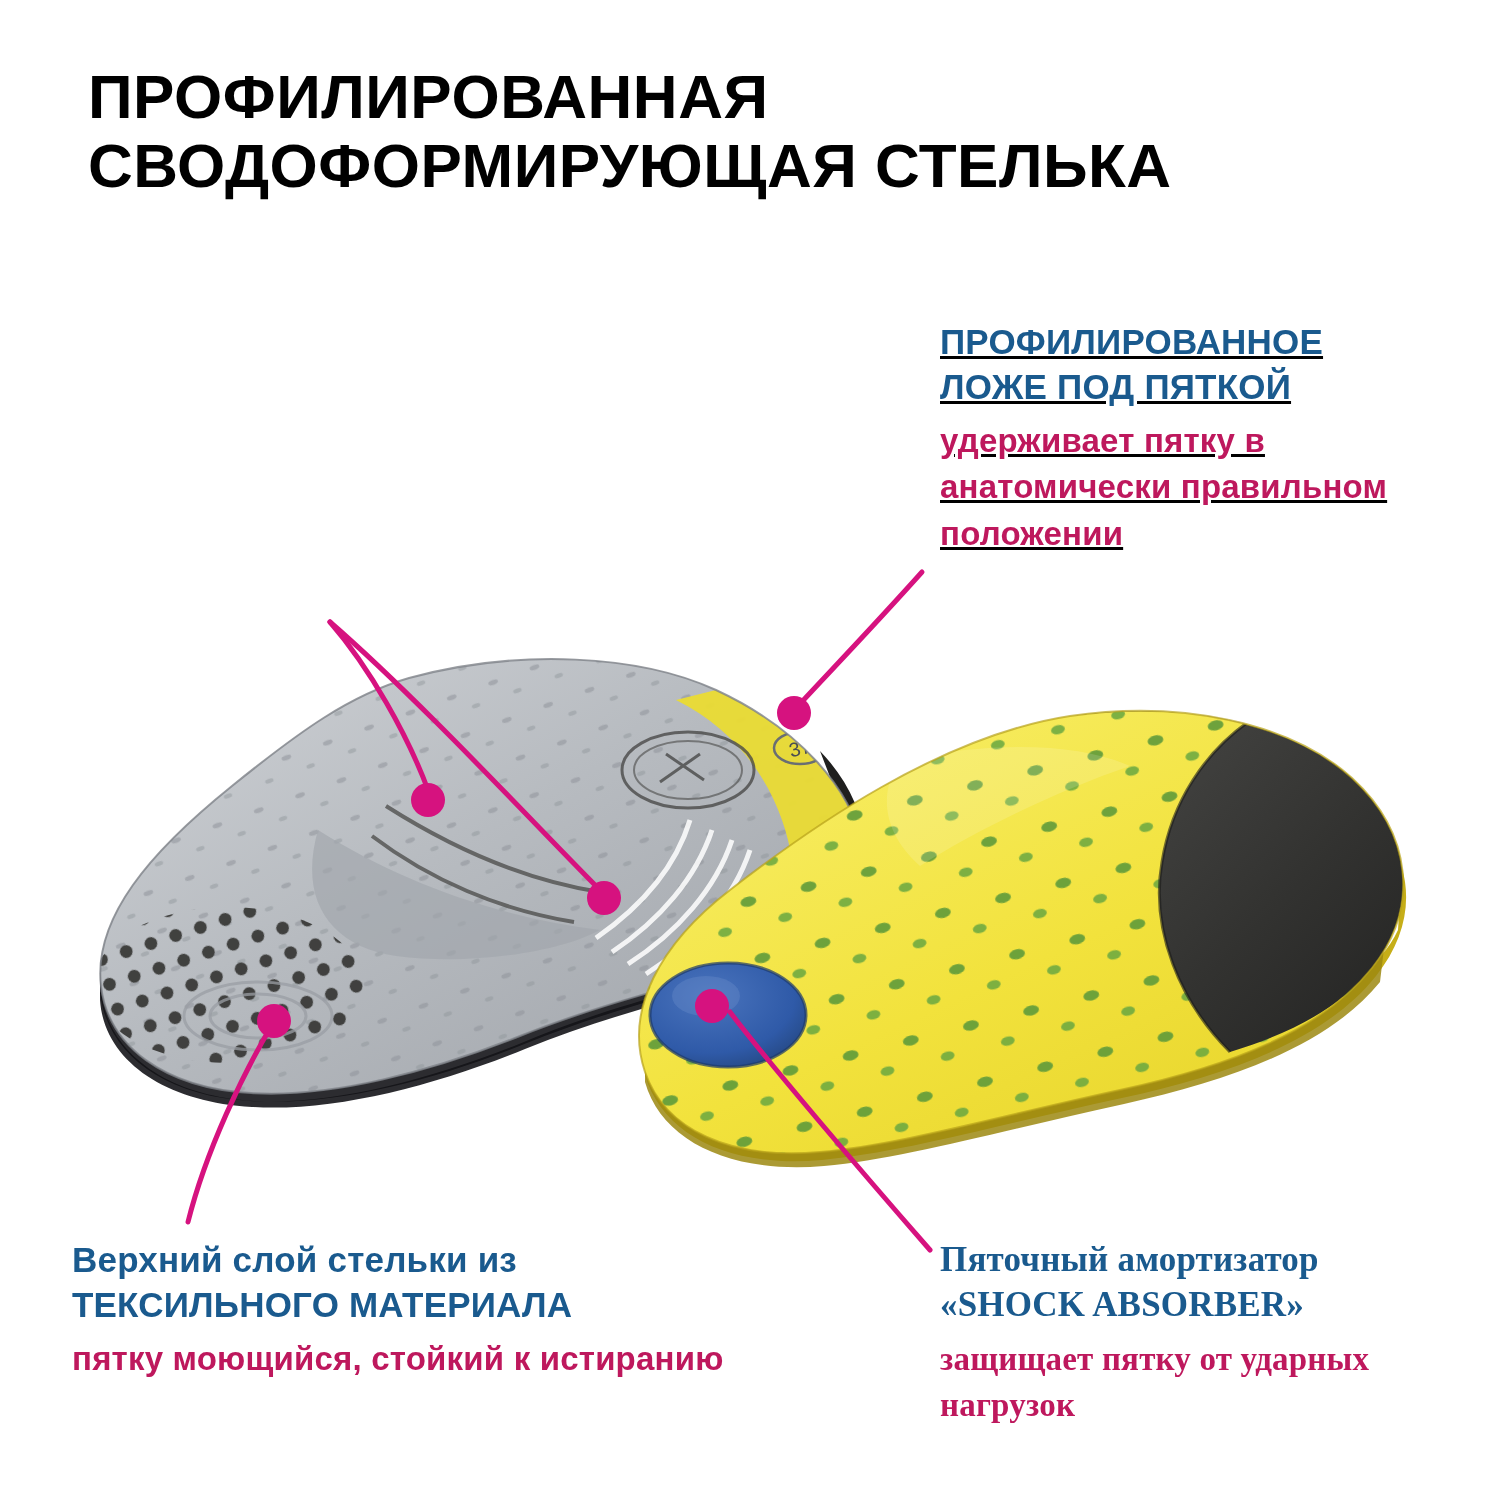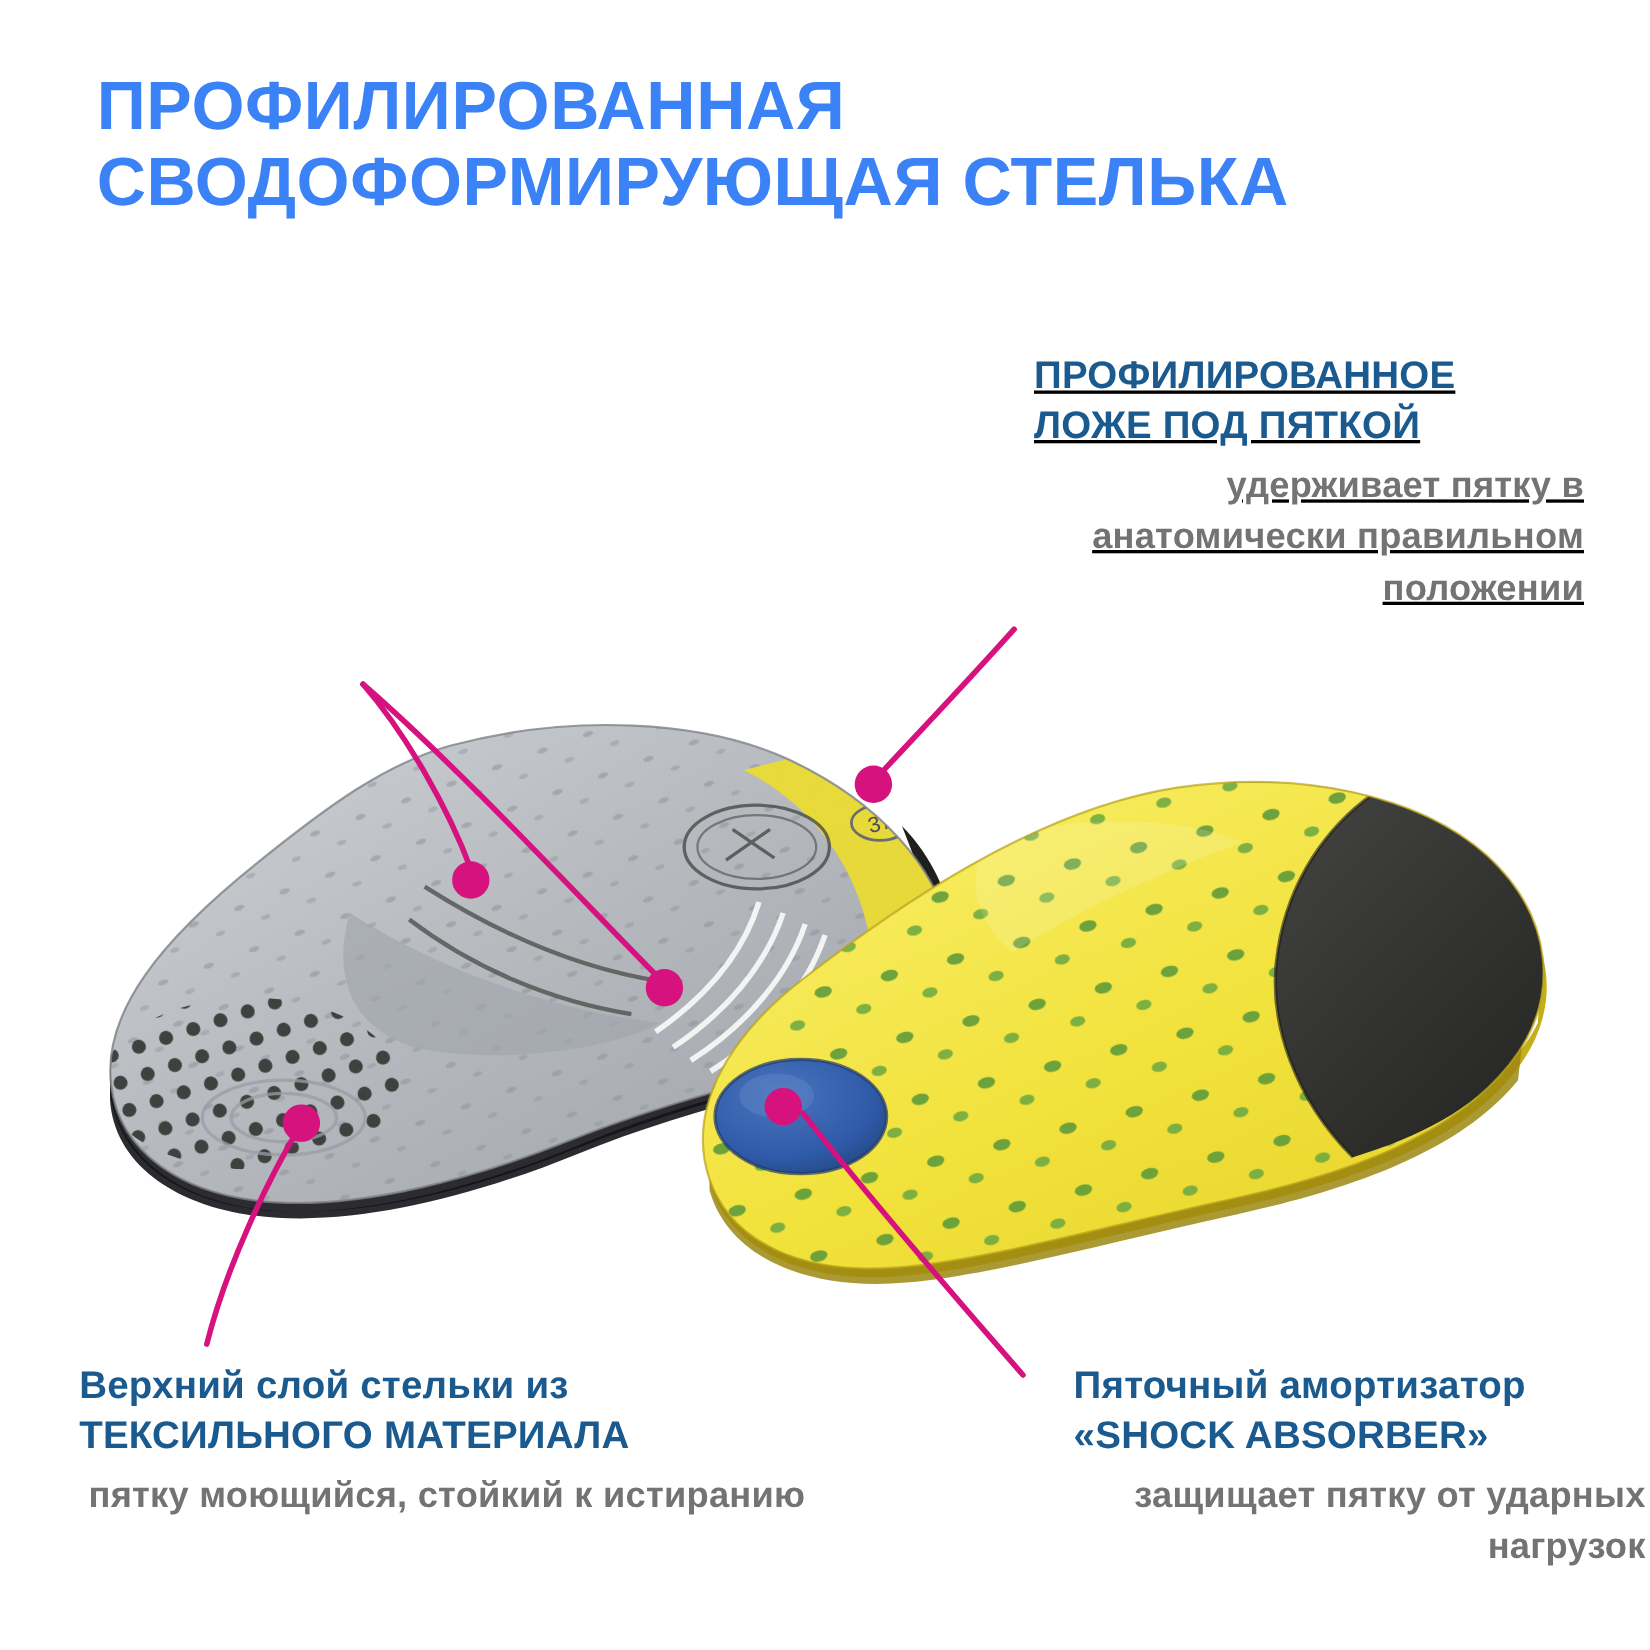--- a/index.html
+++ b/index.html
@@ -17,50 +17,49 @@
     background: #ffffff;
     overflow: hidden;
   }
 
   
   #title {
     position: absolute;
     left: 88px;
     top: 62px;
     width: 1340px;
-    color: #3b82f6;
+    color: #000000;
     font-size: 62px;
     font-weight: bold;
     line-height: 1.12;
     letter-spacing: 0.5px;
   }
 
   
   .callout { position: absolute; }
   .callout .head {
     color: #1a5a8e;
     font-weight: bold;
     font-size: 35px;
     line-height: 1.28;
     letter-spacing: 0.2px;
   }
   .callout .sub {
-    color: #737373;
+    color: #be185d;
     font-weight: bold;
     font-size: 33px;
     line-height: 1.42;
     margin-top: 8px;
     letter-spacing: 0.2px;
-    text-align: right;
   }
 
   #callout-arch   { left: 88px;  top: 355px; width: 620px; }
   #callout-heel   { left: 940px; top: 320px; width: 500px; text-decoration: underline; }
   #callout-fabric { left: 72px;  top: 1238px; width: 660px; }
-  #callout-shock  { left: 976px; top: 1238px; width: 520px; }
+  #callout-shock  { left: 940px; top: 1238px; width: 520px; font-family: Liberation Serif, serif; }
 
   
   #art, #leaders {
     position: absolute;
     left: 0; top: 0;
     width: 1500px;
     height: 1500px;
   }
   #leaders { pointer-events: none; }
 </style>

